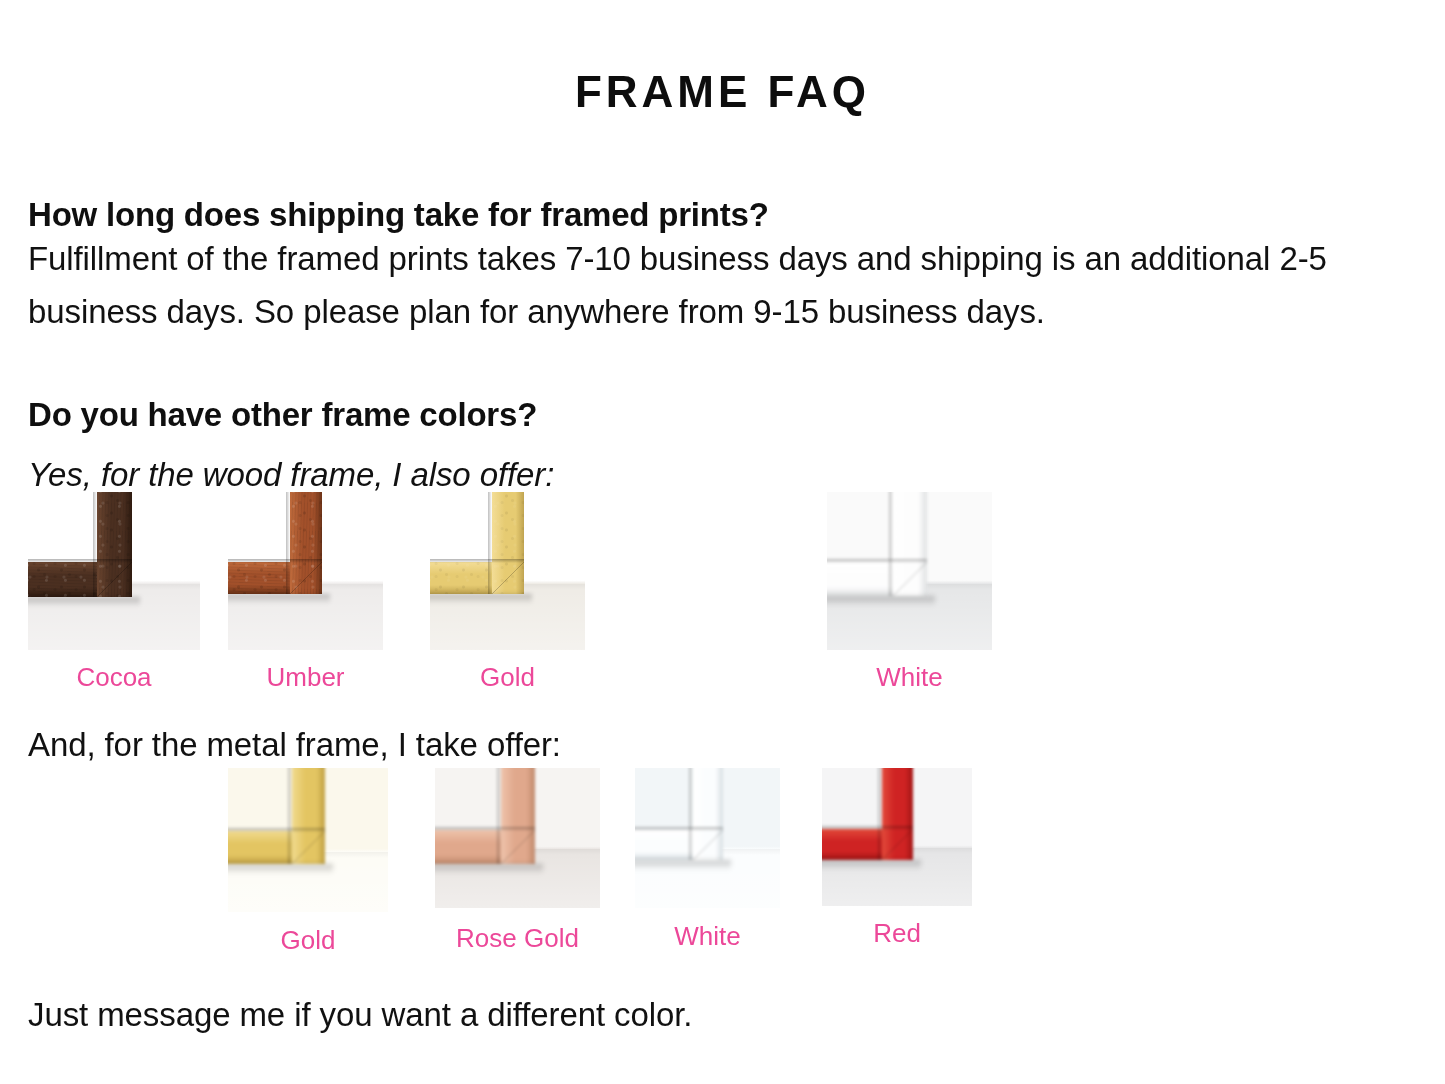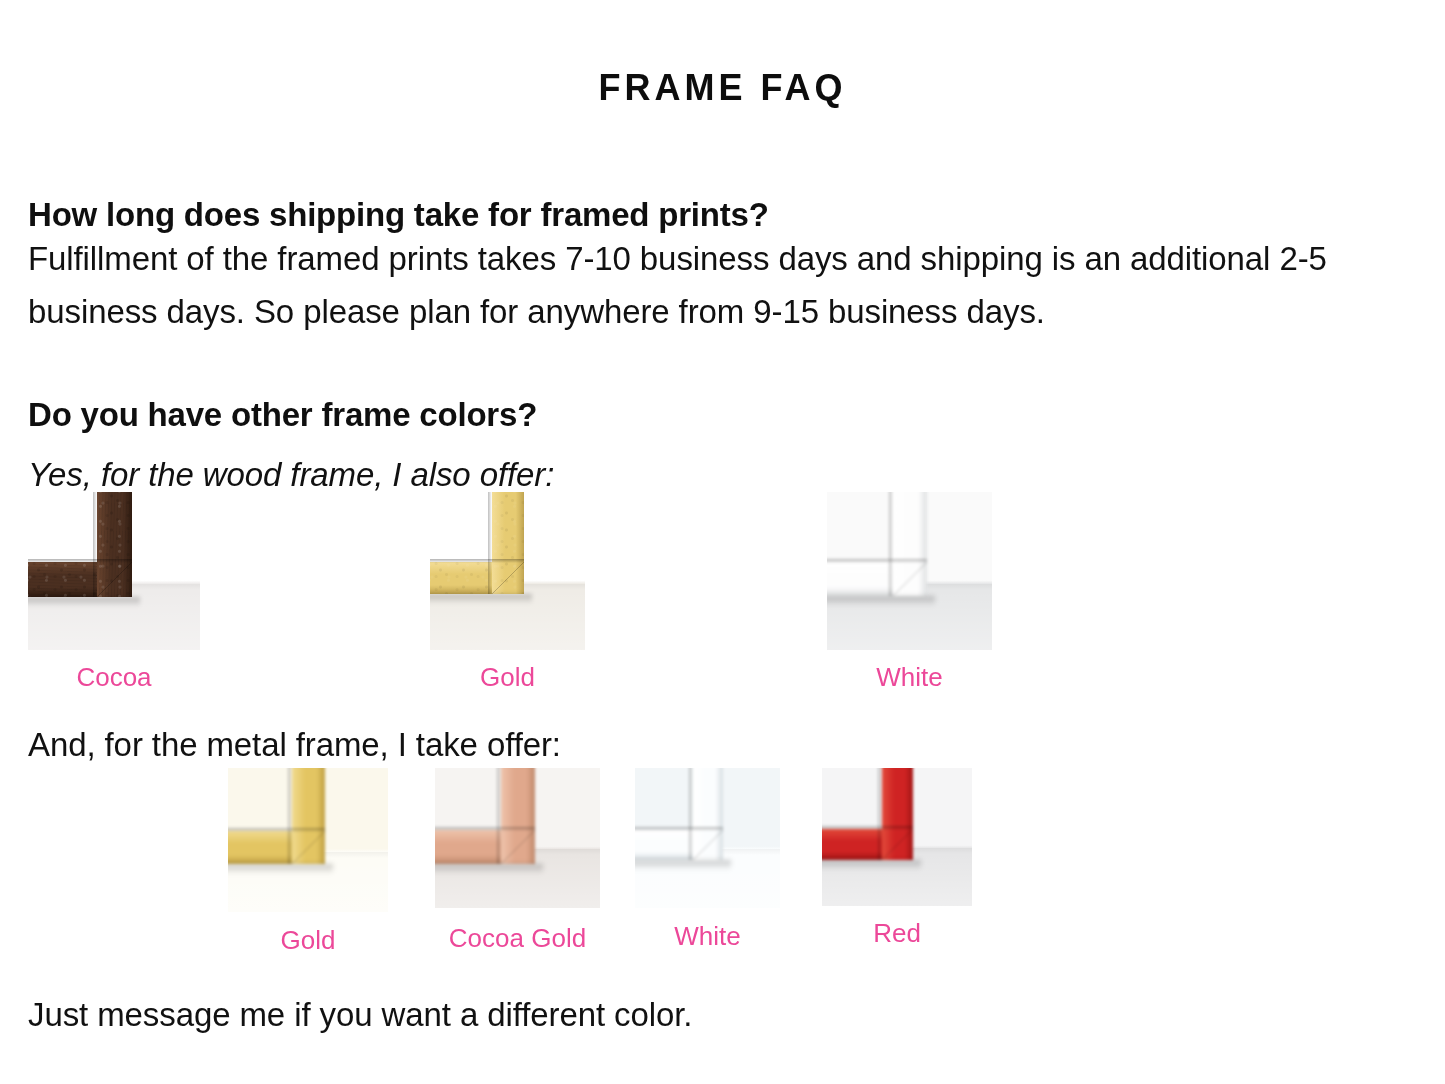--- a/index.html
+++ b/index.html
@@ -10,21 +10,21 @@
     color:#141414;
     overflow:hidden;
     position:relative;
   }
 
   
   .title{
     position:absolute;
     top:70px;left:0;width:1445px;
     text-align:center;
-    font-size:36px;
+    font-size:44px;
     font-weight:700;
     letter-spacing:4px;
     line-height:1;
     color:#0d0d0d;
   }
 
   
   .q{
     position:absolute;
     left:28px;
@@ -173,20 +173,41 @@
             <div class="speck"></div>
           </div>
           <div class="miter" style="left: 69px; top: 70px; width: 35px; height: 35px; background: linear-gradient(135deg, rgba(0, 0, 0, 0) 0px, rgba(0, 0, 0, 0) 49%, rgba(0, 0, 0, 0.22) 49.6%, rgba(0, 0, 0, 0.22) 50.4%, rgba(0, 0, 0, 0) 51%, rgba(0, 0, 0, 0) 100%);"></div>
           <div class="inner-shadow" style="top: 67px; height: 4px; left: -4px; width: 108px; background: linear-gradient(rgba(0, 0, 0, 0.3), rgba(0, 0, 0, 0));"></div>
           <div class="inner-shadow" style="left: 65px; width: 4px; top: -4px; height: 109px; background: linear-gradient(90deg, rgba(0, 0, 0, 0.25), rgba(0, 0, 0, 0));"></div>
           <div class="edge" style="top: 105px; left: -4px; width: 116px; height: 10px; background: linear-gradient(rgba(0, 0, 0, 0.22), rgba(0, 0, 0, 0)); filter: blur(2px);"></div>
         </div>
       </div>
       <div class="caption" style="top: 170px;">Cocoa</div>
     </div>
+    <div class="swatch" style="left: 228px; width: 155px; height: 158px;">
+      <div class="photo">
+        <div class="bg-wall" style="background: linear-gradient(rgb(255, 255, 255) 0%, rgb(255, 255, 255) 56%, rgb(238, 236, 235) 58%, rgb(238, 236, 235) 100%);"></div>
+        <div class="bg-table" style="height: 66px; background: linear-gradient(rgba(0, 0, 0, 0.043) 0px, rgba(0, 0, 0, 0) 6px, rgba(255, 255, 255, 0.35) 100%);"></div>
+        <div class="blurwrap">
+          <div class="bar-h" style="top: 70px; height: 32px; left: -4px; width: 98px; background: linear-gradient(rgb(192, 107, 60) 0%, rgb(162, 80, 42) 38%, rgb(162, 80, 42) 72%, rgb(110, 52, 24) 100%);">
+            <div class="grain-h"></div>
+            <div class="speck"></div>
+          </div>
+          <div class="bar-v" style="left: 62px; width: 32px; top: -4px; height: 106px; background: linear-gradient(90deg, rgb(192, 107, 60) 0%, rgb(162, 80, 42) 40%, rgb(162, 80, 42) 74%, rgb(110, 52, 24) 100%);">
+            <div class="grain"></div>
+            <div class="speck"></div>
+          </div>
+          <div class="miter" style="left: 62px; top: 70px; width: 32px; height: 32px; background: linear-gradient(135deg, rgba(0, 0, 0, 0) 0px, rgba(0, 0, 0, 0) 49%, rgba(0, 0, 0, 0.22) 49.6%, rgba(0, 0, 0, 0.22) 50.4%, rgba(0, 0, 0, 0) 51%, rgba(0, 0, 0, 0) 100%);"></div>
+          <div class="inner-shadow" style="top: 67px; height: 4px; left: -4px; width: 98px; background: linear-gradient(rgba(0, 0, 0, 0.3), rgba(0, 0, 0, 0));"></div>
+          <div class="inner-shadow" style="left: 58px; width: 4px; top: -4px; height: 106px; background: linear-gradient(90deg, rgba(0, 0, 0, 0.25), rgba(0, 0, 0, 0));"></div>
+          <div class="edge" style="top: 102px; left: -4px; width: 106px; height: 10px; background: linear-gradient(rgba(0, 0, 0, 0.22), rgba(0, 0, 0, 0)); filter: blur(2px);"></div>
+        </div>
+      </div>
+      <div class="caption" style="top: 170px;">Umber</div>
+    </div>
     <div class="swatch" style="left: 430px; width: 155px; height: 158px;">
       <div class="photo">
         <div class="bg-wall" style="background: linear-gradient(rgb(255, 255, 255) 0%, rgb(255, 255, 255) 56%, rgb(239, 236, 230) 58%, rgb(239, 236, 230) 100%);"></div>
         <div class="bg-table" style="height: 66px; background: linear-gradient(rgba(0, 0, 0, 0.043) 0px, rgba(0, 0, 0, 0) 6px, rgba(255, 255, 255, 0.35) 100%);"></div>
         <div class="blurwrap">
           <div class="bar-h" style="top: 70px; height: 32px; left: -4px; width: 98px; background: linear-gradient(rgb(243, 221, 150) 0%, rgb(230, 203, 114) 38%, rgb(230, 203, 114) 72%, rgb(192, 164, 81) 100%);">
             <div class="speck" style="opacity: 0.35;"></div>
           </div>
           <div class="bar-v" style="left: 62px; width: 32px; top: -4px; height: 106px; background: linear-gradient(90deg, rgb(243, 221, 150) 0%, rgb(230, 203, 114) 40%, rgb(230, 203, 114) 74%, rgb(192, 164, 81) 100%);">
             <div class="speck" style="opacity: 0.35;"></div>
@@ -240,21 +261,21 @@
         <div class="bg-table" style="height: 59px; background: linear-gradient(rgba(0, 0, 0, 0.043) 0px, rgba(0, 0, 0, 0) 6px, rgba(255, 255, 255, 0.35) 100%);"></div>
         <div class="softblur">
           <div class="bar-h" style="top: 62px; height: 34px; left: -4px; width: 104px; background: linear-gradient(rgb(238, 195, 171) 0%, rgb(224, 168, 140) 38%, rgb(224, 168, 140) 72%, rgb(192, 138, 109) 100%);"></div>
           <div class="bar-v" style="left: 66px; width: 34px; top: -4px; height: 100px; background: linear-gradient(90deg, rgb(238, 195, 171) 0%, rgb(224, 168, 140) 40%, rgb(224, 168, 140) 74%, rgb(192, 138, 109) 100%);"></div>
           <div class="miter" style="left: 66px; top: 62px; width: 34px; height: 34px; background: linear-gradient(135deg, rgba(0, 0, 0, 0) 0px, rgba(0, 0, 0, 0) 49%, rgba(0, 0, 0, 0.22) 49.6%, rgba(0, 0, 0, 0.22) 50.4%, rgba(0, 0, 0, 0) 51%, rgba(0, 0, 0, 0) 100%);"></div>
           <div class="inner-shadow" style="top: 59px; height: 4px; left: -4px; width: 104px; background: linear-gradient(rgba(0, 0, 0, 0.3), rgba(0, 0, 0, 0));"></div>
           <div class="inner-shadow" style="left: 62px; width: 4px; top: -4px; height: 100px; background: linear-gradient(90deg, rgba(0, 0, 0, 0.25), rgba(0, 0, 0, 0));"></div>
           <div class="edge" style="top: 96px; left: -4px; width: 112px; height: 10px; background: linear-gradient(rgba(0, 0, 0, 0.22), rgba(0, 0, 0, 0)); filter: blur(2px);"></div>
         </div>
       </div>
-      <div class="caption" style="top: 155px;">Cocoa Gold</div>
+      <div class="caption" style="top: 155px;">Rose Gold</div>
     </div>
     <div class="swatch" style="left: 635px; width: 145px; height: 140px;">
       <div class="photo">
         <div class="bg-wall" style="background: linear-gradient(rgb(242, 246, 248) 0%, rgb(242, 246, 248) 56%, rgb(251, 253, 254) 58%, rgb(251, 253, 254) 100%);"></div>
         <div class="bg-table" style="height: 59px; background: linear-gradient(rgba(0, 0, 0, 0.043) 0px, rgba(0, 0, 0, 0) 6px, rgba(255, 255, 255, 0.35) 100%);"></div>
         <div class="softblur">
           <div class="bar-h" style="top: 62px; height: 30px; left: -4px; width: 92px; background: linear-gradient(rgb(255, 255, 255) 0%, rgb(251, 253, 254) 38%, rgb(251, 253, 254) 72%, rgb(216, 223, 227) 100%);"></div>
           <div class="bar-v" style="left: 58px; width: 30px; top: -4px; height: 96px; background: linear-gradient(90deg, rgb(255, 255, 255) 0%, rgb(251, 253, 254) 40%, rgb(251, 253, 254) 74%, rgb(216, 223, 227) 100%);"></div>
           <div class="miter" style="left: 58px; top: 62px; width: 30px; height: 30px; background: linear-gradient(135deg, rgba(0, 0, 0, 0) 0px, rgba(0, 0, 0, 0) 49%, rgba(0, 0, 0, 0.22) 49.6%, rgba(0, 0, 0, 0.22) 50.4%, rgba(0, 0, 0, 0) 51%, rgba(0, 0, 0, 0) 100%);"></div>
           <div class="inner-shadow" style="top: 59px; height: 4px; left: -4px; width: 92px; background: linear-gradient(rgba(0, 0, 0, 0.3), rgba(0, 0, 0, 0));"></div>

